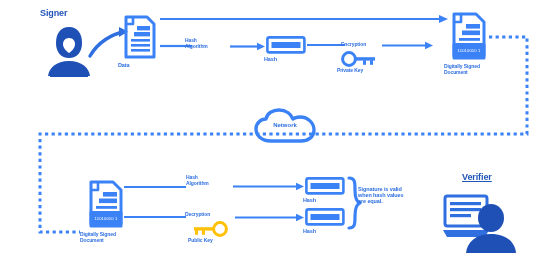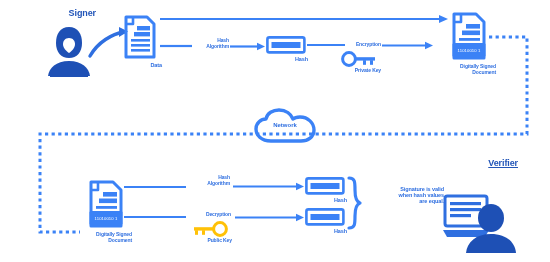--- a/index.html
+++ b/index.html
@@ -11,21 +11,21 @@
     position:relative;
     width:550px;height:262px;
     background:#ffffff;
     overflow:hidden;
   }
   .abs{position:absolute;}
   .lbl{
     position:absolute;
     font-weight:bold;
     color:#2f6fe0;
-    text-align:right;
+    text-align:left;
     line-height:1.12;
     letter-spacing:-0.1px;
     white-space:pre-line;
   }
   .lbl.tiny{font-size:5px;}
   .lbl.small{font-size:5.5px;}
   .lbl.actor{font-size:9px;color:#2255b8;font-weight:bold;}
   .lbl.note{font-size:5.5px;color:#2f6fe0;}
   svg{display:block;overflow:visible;}
   .binary{
@@ -200,21 +200,21 @@
   <div class="lbl small" style="left:303px;top:228px;width:44px;">Hash</div>
 
   <svg class="abs" style="left:347px;top:176px;" width="14" height="54" viewBox="0 0 14 54">
     <path d="M2 2 C8 2 8 6 8 14 C8 22 10 26 13 27 C10 28 8 32 8 40 C8 48 8 52 2 52" fill="none" stroke="#3b82f6" stroke-width="3.2" stroke-linecap="round" stroke-linejoin="round"></path>
   </svg>
 
   <div class="lbl note" style="left:358px;top:186px;width:86px;">Signature is valid
 when hash values
 are equal.</div>
 
-  <div class="lbl actor" style="left:462px;top:158px;width:56px;text-decoration:underline;">Verifier</div>
+  <div class="lbl actor" style="left:462px;top:172px;width:56px;text-decoration:underline;">Verifier</div>
 
   <svg class="abs" style="left:443px;top:192px;" width="78" height="62" viewBox="0 0 78 62">
     <g fill="#2f6fe0">
       <rect x="2" y="4" width="42" height="30" rx="2.4" fill="none" stroke="#2f6fe0" stroke-width="3"></rect>
       <rect x="7" y="10" width="31" height="3.2"></rect>
       <rect x="7" y="16" width="31" height="3.2"></rect>
       <rect x="7" y="22" width="21" height="3.2"></rect>
       <path d="M0 38 L46 38 L42 45 L4 45 Z"></path>
     </g>
     <g fill="#1e50b5">

